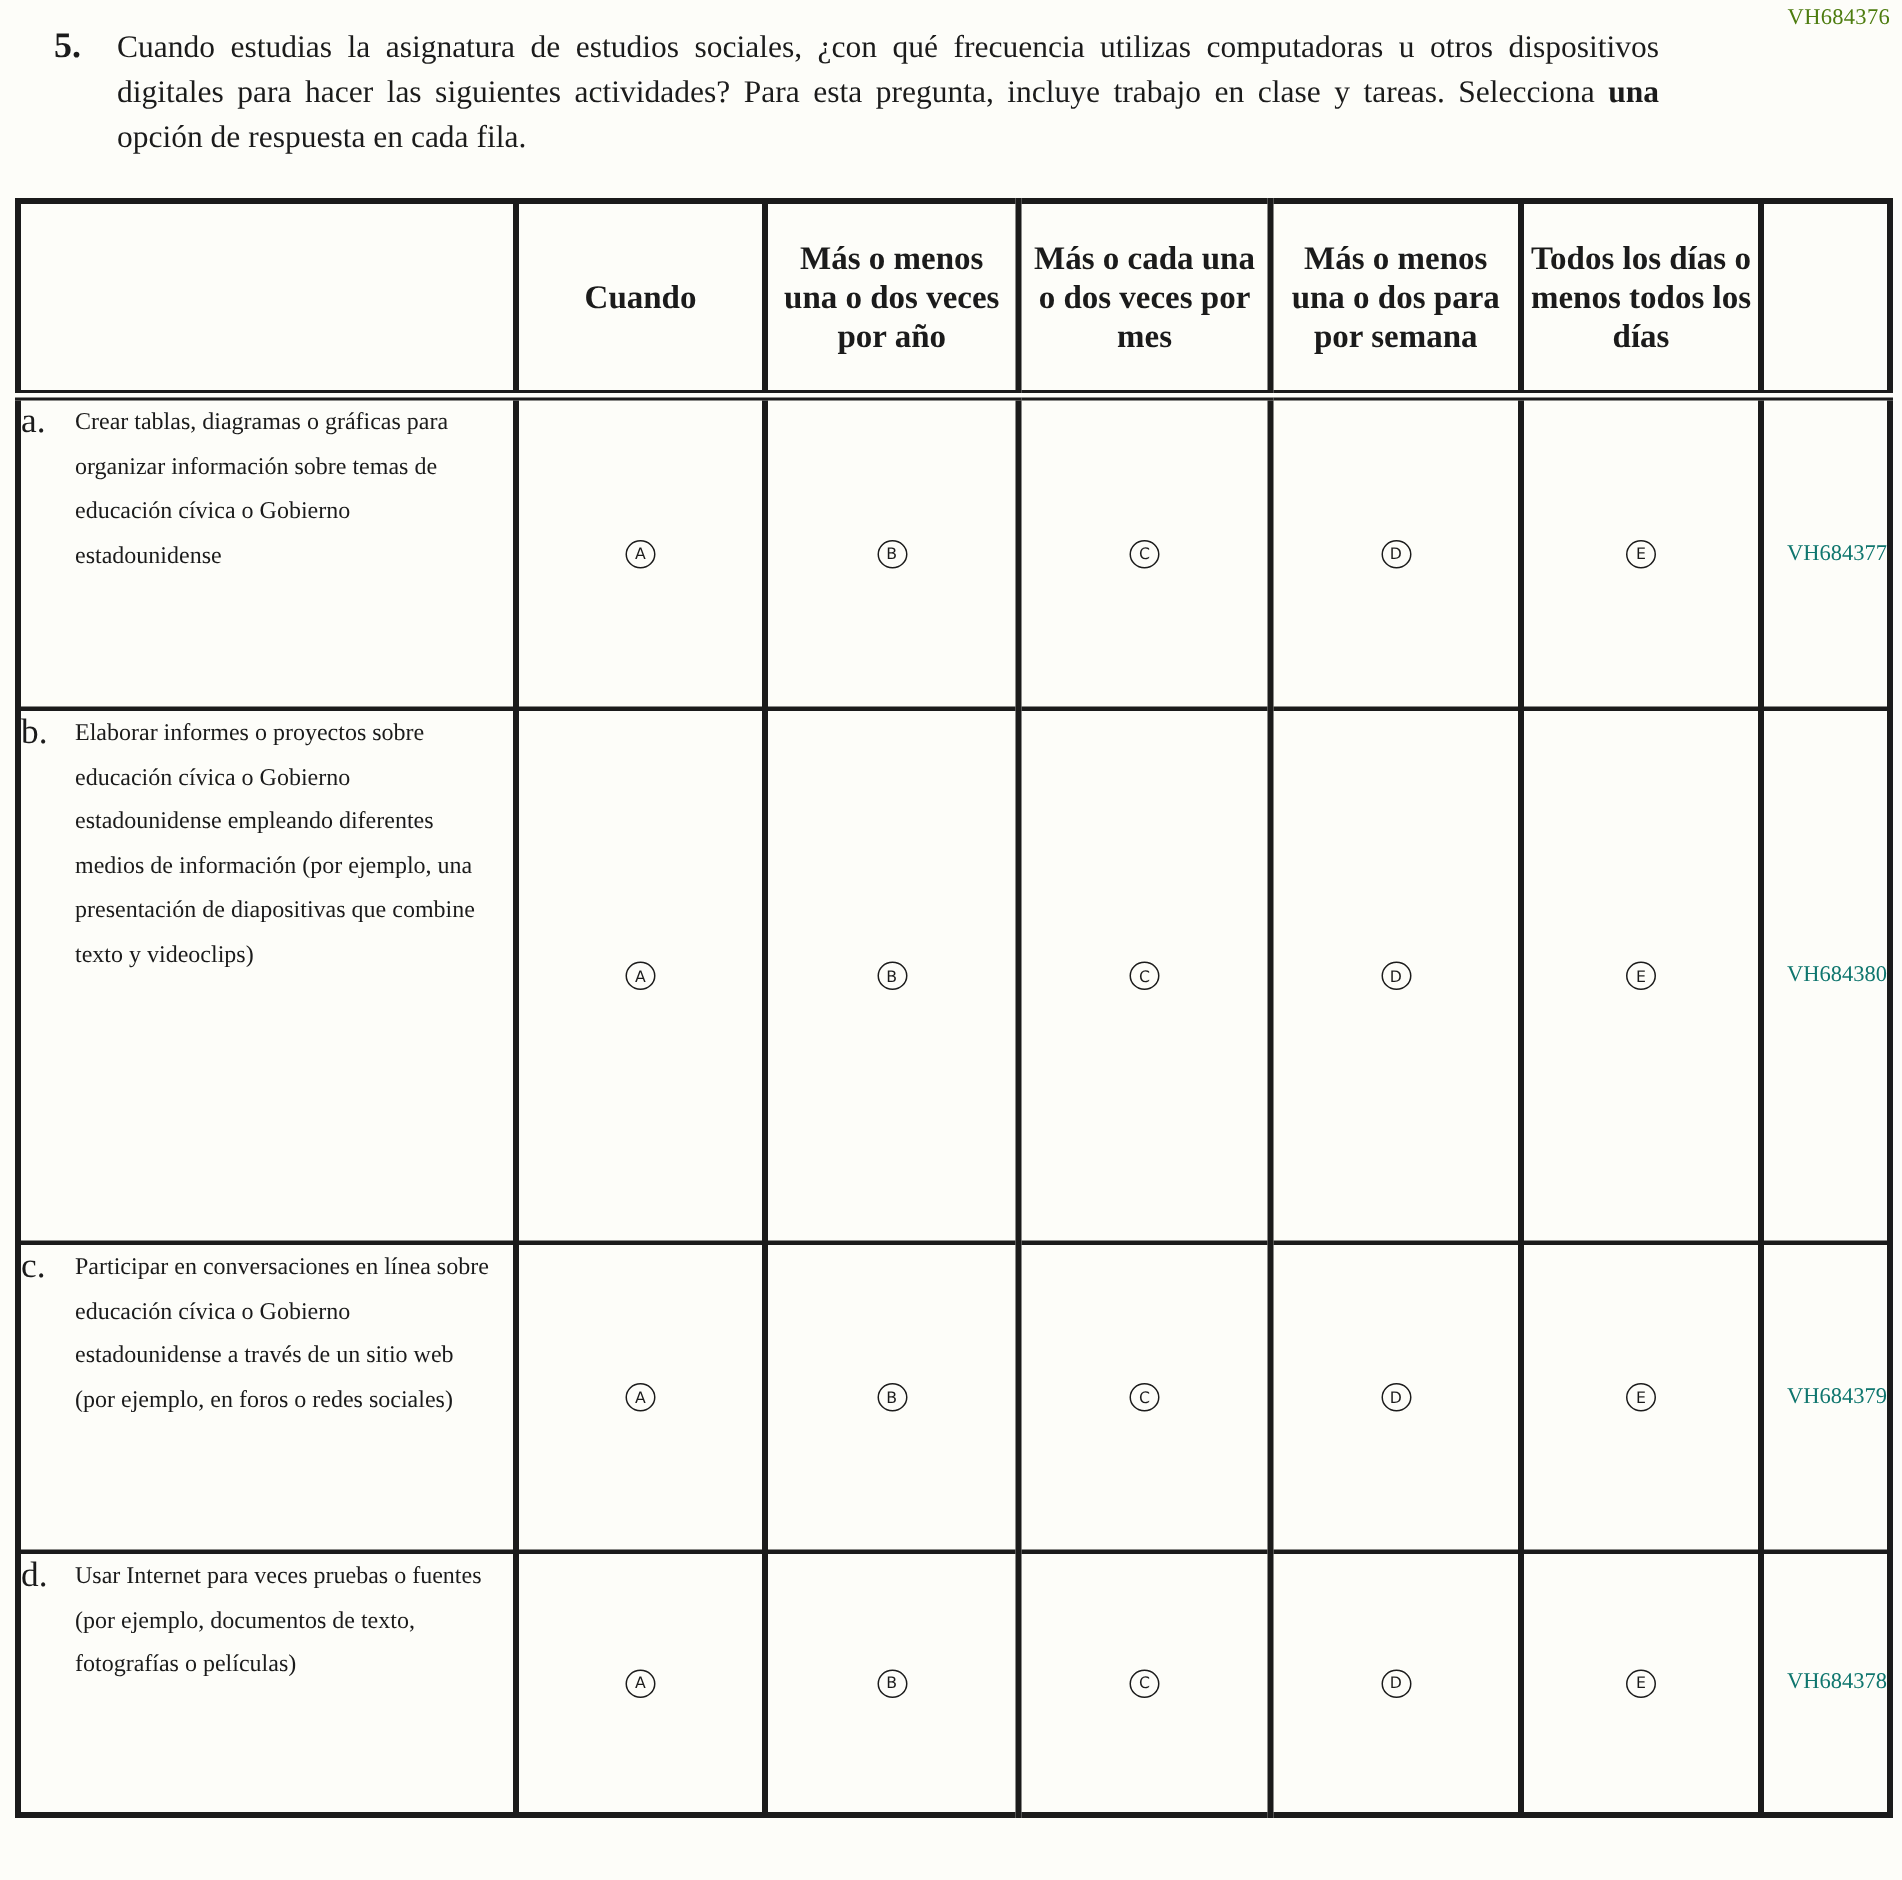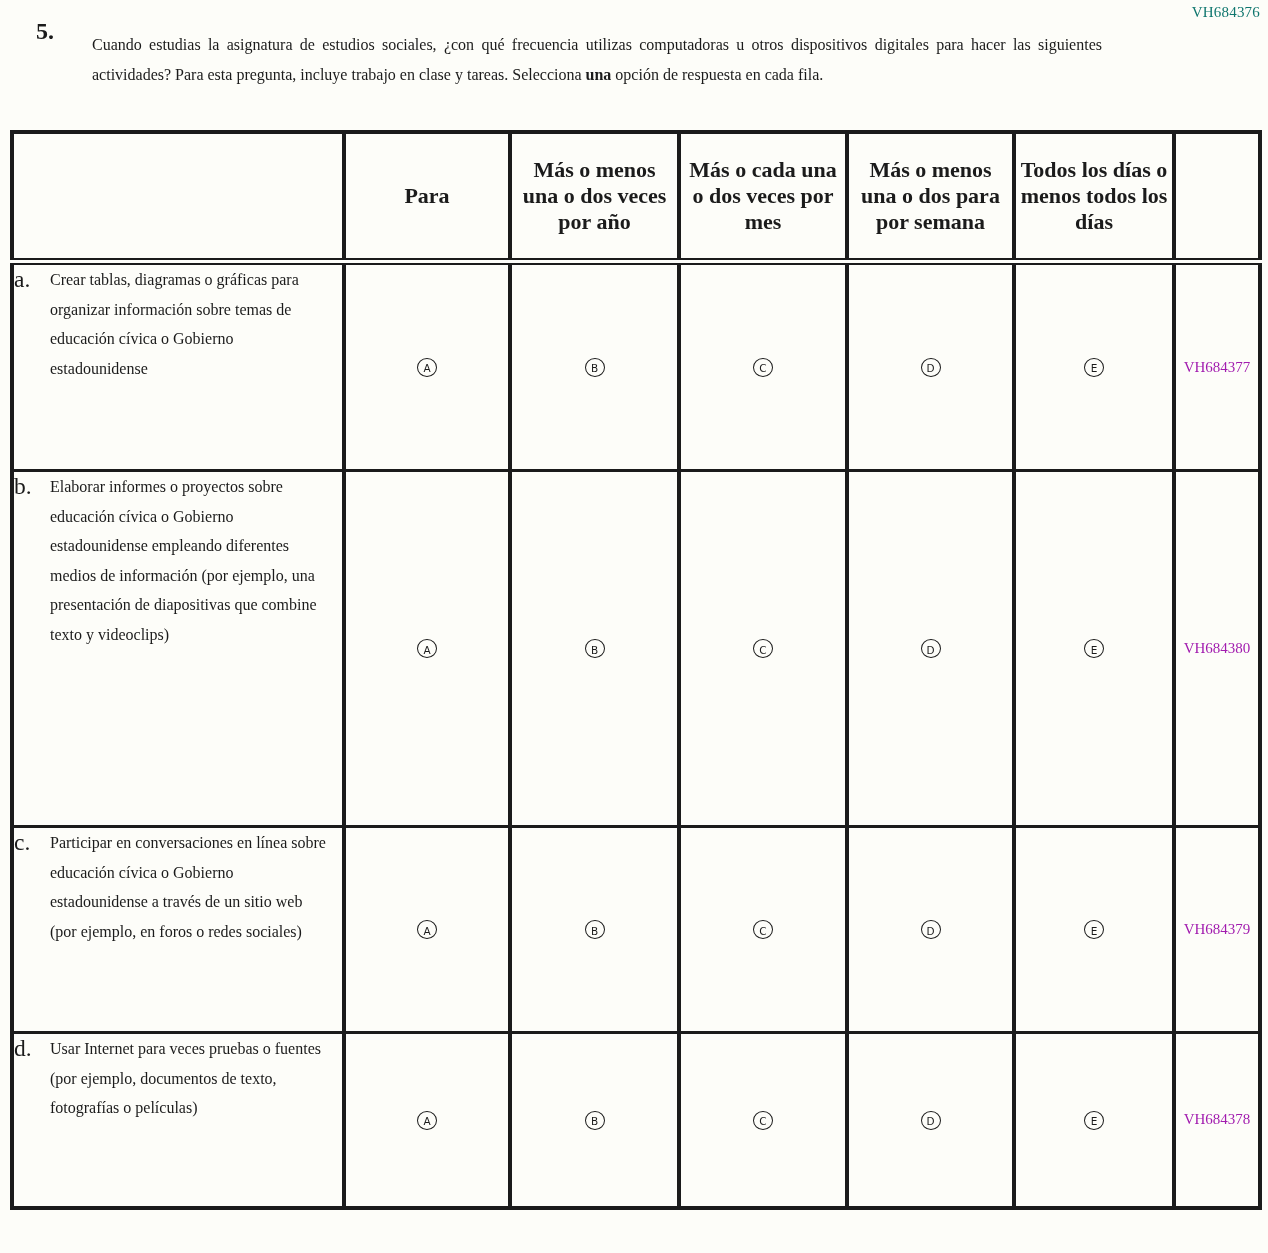--- a/index.html
+++ b/index.html
@@ -6,38 +6,38 @@
   body{
     width:1268px;height:1253px;
     background:#fdfdf9;
     color:#1b1b1b;
     font-family:"Liberation Serif","DejaVu Serif",serif;
     position:relative;
     overflow:hidden;
   }
   .top-code{
     position:absolute;top:4px;right:8px;
-    font-size:15px;color:#0f766e;
+    font-size:15px;color:#4d7c0f;
     letter-spacing:0.2px;
   }
   .question{
     display:flex;
     margin:16px 0 0 36px;
     width:1080px;
   }
   .qnum{
     font-weight:bold;
     font-size:24px;
     line-height:30px;
     width:42px;
     flex:0 0 42px;
   }
   .qtext{
-    margin:14px;
-    font-size:16px;
+    margin:0;
+    font-size:21px;
     line-height:30px;
     width:1028px;
     text-align:justify;
   }
   .qtext b{font-weight:bold;}
   table.grid{
     margin:26px 0 0 10px;
     border-collapse:collapse;
     table-layout:fixed;
     width:1248px;
@@ -88,24 +88,24 @@
     border-radius:50%;
     box-sizing:border-box;
   }
   .bl{
     font-family:"DejaVu Sans","Liberation Sans",sans-serif;
     font-size:10.5px;
     line-height:1;
     transform:translateY(0.5px);
   }
   .code{
-    text-align:center;
+    text-align:right;
     vertical-align:middle;
     font-size:15px;
-    color:#a21caf;
+    color:#0f766e;
     padding:2px;
   }
   tr.r-a{height:209px;}
   tr.r-b{height:356px;}
   tr.r-c{height:206px;}
   tr.r-d{height:175px;}
 </style>
 </head>
 <body>
 
@@ -122,21 +122,21 @@
       <col style="width:166px">
       <col style="width:169px">
       <col style="width:168px">
       <col style="width:167px">
       <col style="width:160px">
       <col style="width:86px">
   </colgroup>
   <thead>
     <tr>
       <th></th>
-      <th>Para</th>
+      <th>Cuando</th>
       <th>Más o menos una o dos veces por año</th>
       <th>Más o cada una o dos veces por mes</th>
       <th>Más o menos una o dos para por semana</th>
       <th>Todos los días o menos todos los días</th>
       <th></th>
     </tr>
   </thead>
   <tbody>
     <tr class="r-a">
       <td class="stem">

